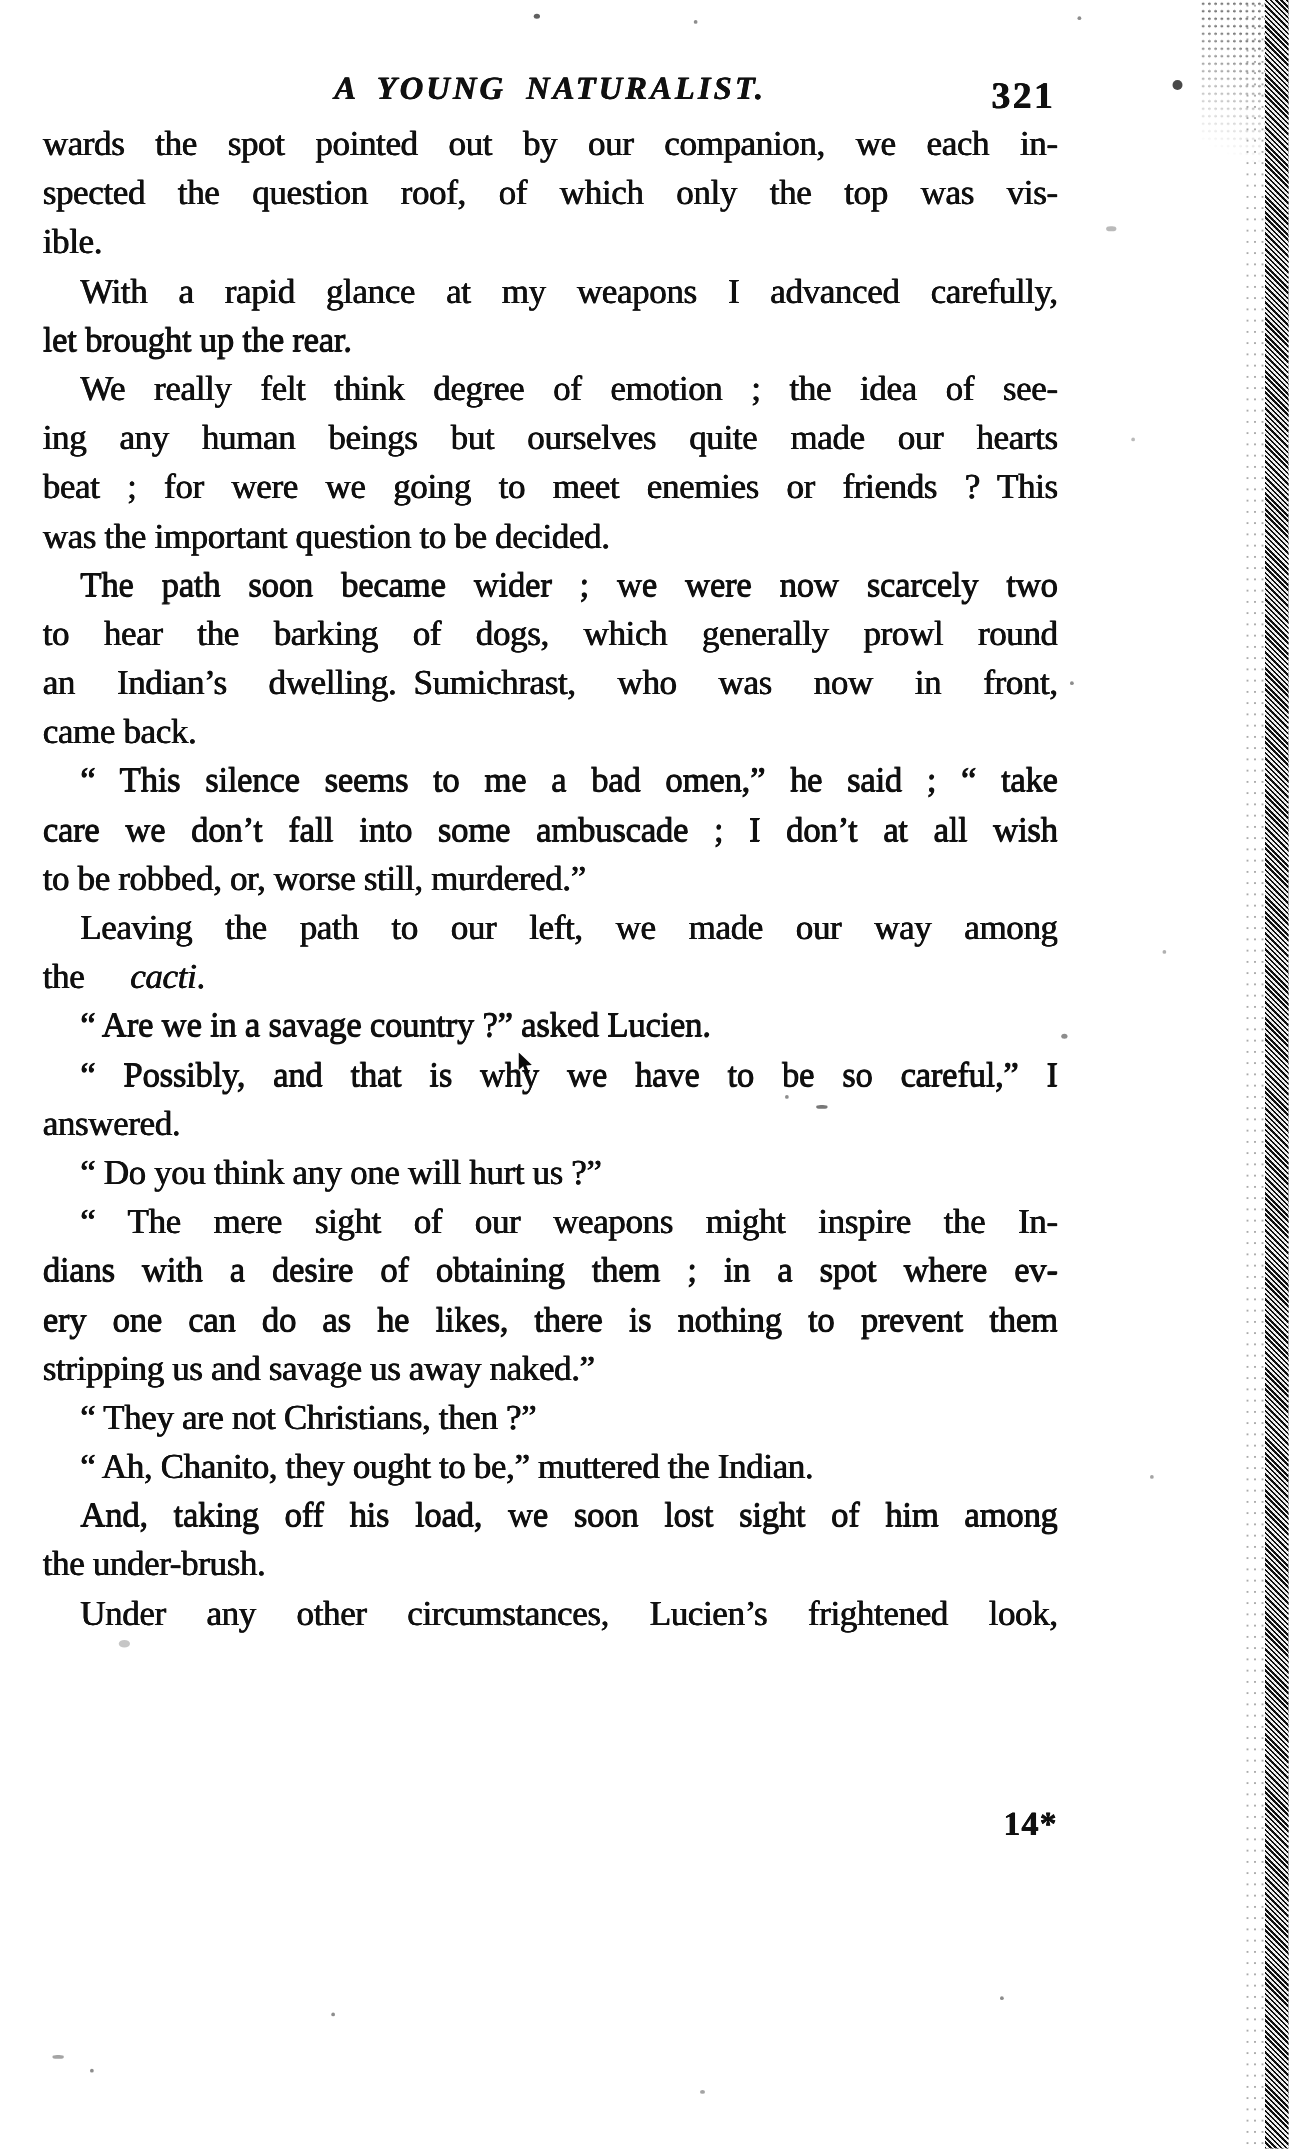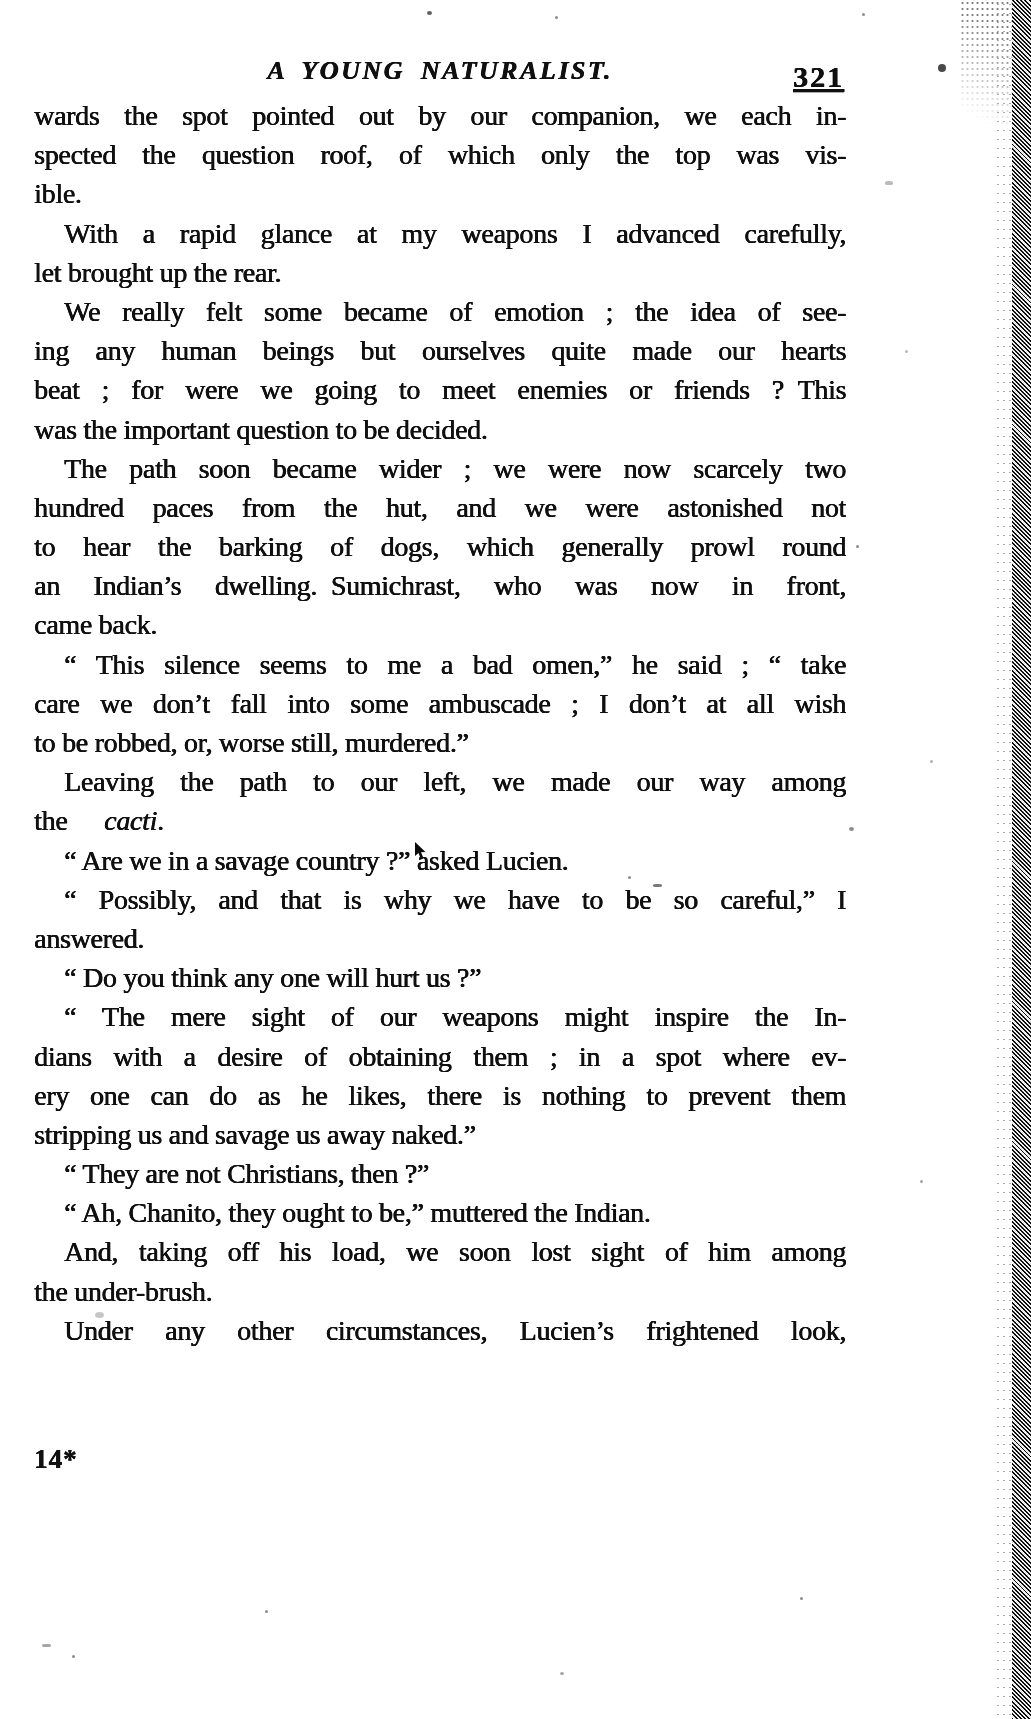--- a/index.html
+++ b/index.html
@@ -29,21 +29,20 @@
     font-size: 26px;
     letter-spacing: 2.5px;
     word-spacing: 7px;
   }
   .page-number {
     position: absolute;
     right: 2px; top: 4px;
     font-size: 30px;
     font-weight: bold;
     letter-spacing: 2px;
-    text-decoration: underline;
   }
 
   
   .text-block {
     position: absolute;
     top: 96px; left: 34px; width: 812px;
     font-size: 28px;
     letter-spacing: -0.3px;
   }
   .para { margin: 0; }
@@ -56,21 +55,21 @@
     white-space: normal;
   }
   .line.last { text-align-last: left; }
   .para.indent .line:first-child { text-indent: 30px; }
   .line em { font-style: italic; margin-left: 30px; }
 
   
   .signature {
     position: absolute;
     top: 1444px; left: 34px; width: 812px;
-    text-align: left;
+    text-align: right;
     font-size: 27px;
     font-weight: bold;
     letter-spacing: 1px;
   }
 
   
   .binding-edge {
     position: absolute;
     top: 0; right: 0; width: 19px; height: 100%;
     background:
@@ -122,28 +121,27 @@
       <div class="para">
         <div class="line">wards the spot pointed out by our companion, we each in-</div>
         <div class="line">spected the question roof, of which only the top was vis-</div>
         <div class="line last">ible.</div>
       </div>
       <div class="para indent">
         <div class="line">With a rapid glance at my weapons I advanced carefully,</div>
         <div class="line last">let brought up the rear.</div>
       </div>
       <div class="para indent">
-        <div class="line">We really felt some became of emotion ; the idea of see-</div>
+        <div class="line">We really felt think degree of emotion ; the idea of see-</div>
         <div class="line">ing any human beings but ourselves quite made our hearts</div>
         <div class="line">beat ; for were we going to meet enemies or friends ? This</div>
         <div class="line last">was the important question to be decided.</div>
       </div>
       <div class="para indent">
         <div class="line">The path soon became wider ; we were now scarcely two</div>
-        <div class="line">hundred paces from the hut, and we were astonished not</div>
         <div class="line">to hear the barking of dogs, which generally prowl round</div>
         <div class="line">an Indian’s dwelling. Sumichrast, who was now in front,</div>
         <div class="line last">came back.</div>
       </div>
       <div class="para indent">
         <div class="line">“ This silence seems to me a bad omen,” he said ; “ take</div>
         <div class="line">care we don’t fall into some ambuscade ; I don’t at all wish</div>
         <div class="line last">to be robbed, or, worse still, murdered.”</div>
       </div>
       <div class="para indent">

